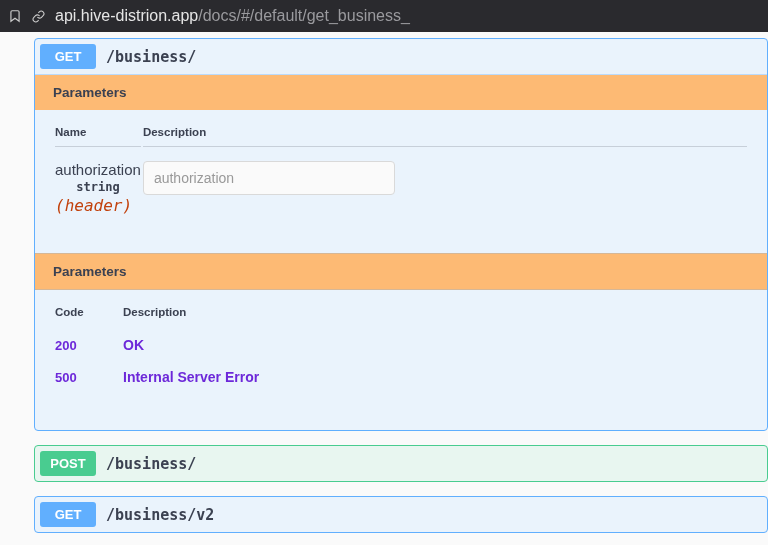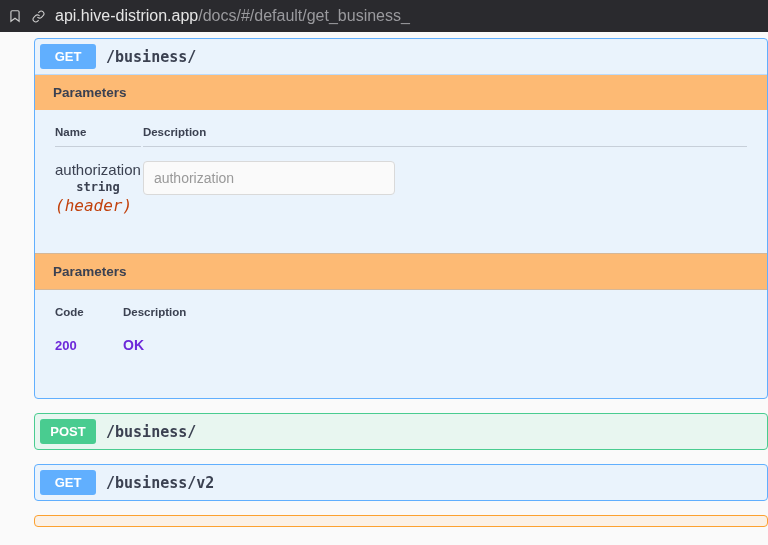--- a/index.html
+++ b/index.html
@@ -91,20 +91,24 @@
           <tr>
             <th>Code</th>
             <th>Description</th>
           </tr>
         </thead>
         <tbody>
           <tr>
             <td>200</td>
             <td>OK</td>
           </tr>
+          <tr>
+            <td>500</td>
+            <td>Internal Server Error</td>
+          </tr>
         </tbody>
       </table>
     </div>
   </div>
 
   <div class="opblock opblock-post">
     <div class="opblock-summary">
       <span class="method method-post">POST</span>
       <span class="path">/business/</span>
     </div>

